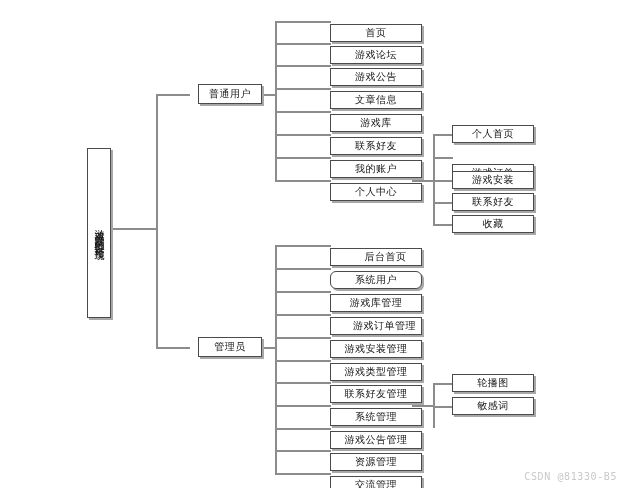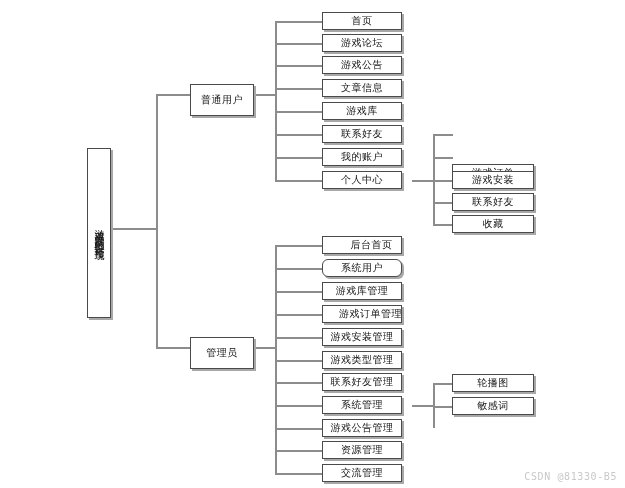--- a/index.html
+++ b/index.html
@@ -33,24 +33,24 @@
   #root-node{
     left:87px;top:148px;width:24px;height:170px;
     writing-mode:vertical-rl;
     text-orientation:upright;
     letter-spacing:2px;
     font-size:10px;
     padding:3px 0;
   }
 
   
-  .branch{width:64px;height:32px;font-size:10px;}
+  .branch{width:64px;height:20px;font-size:10px;margin-left:8px;}
 
   
-  .col2{left:322px;width:80px;}
+  .col2{left:330px;width:92px;margin-top:12px;}
   .col3{left:452px;width:82px;}
 
   
   .ln{position:absolute;background:#8c8c8c;}
   .lnv{width:1px;}
   .lnh{height:1px;}
 
   
   #watermark{
     position:absolute;right:8px;bottom:6px;
@@ -120,20 +120,21 @@
 
   <div class="node leaf col2" style="top:12px;">首页</div>
   <div class="node leaf col2" style="top:34px;">游戏论坛</div>
   <div class="node leaf col2" style="top:56px;">游戏公告</div>
   <div class="node leaf col2" style="top:79px;">文章信息</div>
   <div class="node leaf col2" style="top:102px;">游戏库</div>
   <div class="node leaf col2" style="top:125px;">联系好友</div>
   <div class="node leaf col2" style="top:148px;">我的账户</div>
   <div class="node leaf col2" style="top:171px;text-align:center;">个人中心</div>
 
+  <div class="node leaf col3" style="top:125px;">个人首页</div>
   <div class="node leaf col3" style="top:148px;margin-top:16px;">游戏订单</div>
   <div class="node leaf col3" style="top:171px;">游戏安装</div>
   <div class="node leaf col3" style="top:193px;">联系好友</div>
   <div class="node leaf col3" style="top:215px;">收藏</div>
 
   <div class="node leaf col2" style="top:236px;padding-left:19px;">后台首页</div>
   <div class="node leaf col2" style="top:259px;border-radius:6px;">系统用户</div>
   <div class="node leaf col2" style="top:282px;">游戏库管理</div>
   <div class="node leaf col2" style="top:305px;padding-left:17px;">游戏订单管理</div>
   <div class="node leaf col2" style="top:328px;">游戏安装管理</div>

